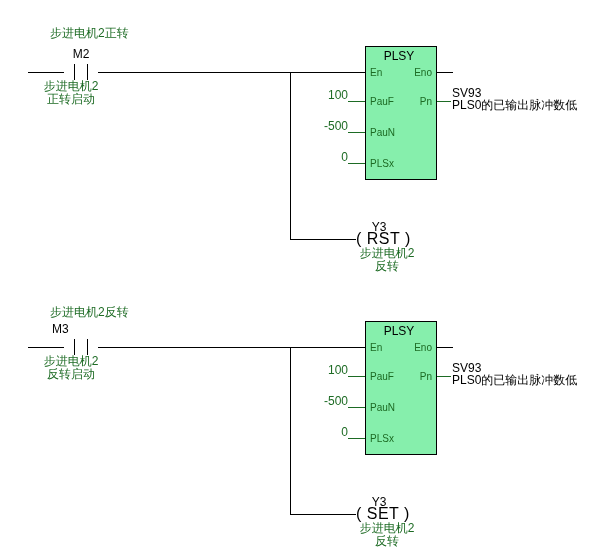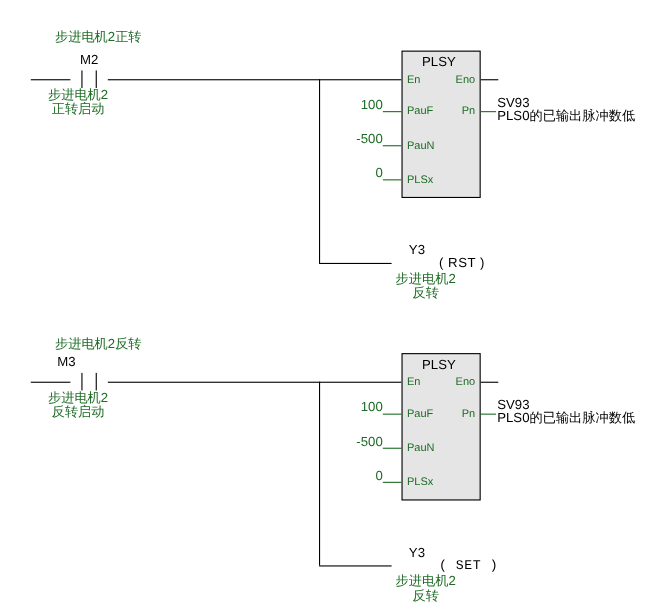--- a/index.html
+++ b/index.html
@@ -70,32 +70,31 @@
     color: #1d6b24;
     font-size: 12px;
     line-height: 13px;
     white-space: nowrap;
   }
 
   
   .coil {
     position: absolute;
     color: #000000;
-    font-size: 12px;
+    font-size: 16px;
     line-height: 14px;
     white-space: nowrap;
     letter-spacing: 0.5px;
-    margin-left: 43px;
   }
 
   
   .fblock {
     position: absolute;
     box-sizing: border-box;
-    background: #e5e5e5;
+    background: #86efac;
     border: 1px solid #000000;
   }
   .fb-title {
     position: absolute;
     top: 3px;
     left: 0;
     right: 4px;
     text-align: center;
     color: #000000;
     font-size: 12px;
@@ -224,17 +223,17 @@
   <div class="operand" style="left:310px; top:395px; width:38px;">-500</div>
 
   <div class="stub" style="left:348px; top:438px; width:17px;"></div>
   <div class="operand" style="left:310px; top:426px; width:38px;">0</div>
 
   <div class="stub" style="left:437px; top:376px; width:14px;"></div>
   <div class="out-label" style="left:452px; top:362px;">SV93</div>
   <div class="out-label" style="left:452px; top:374px;">PLS0的已输出脉冲数低</div>
 
   <div class="device-name" style="left:356px; top:496px; width:46px; text-align:center;">Y3</div>
-  <div class="coil" style="left:356px; top:507px;font-family:Liberation Mono, monospace;">( SET )</div>
+  <div class="coil" style="left:356px; top:507px;">( SET )</div>
   <div class="device-comment" style="left:344px; top:522px; width:86px; text-align:center;">步进电机2</div>
   <div class="device-comment" style="left:344px; top:535px; width:86px; text-align:center;">反转</div>
 
 </div>
 
 </body></html>

